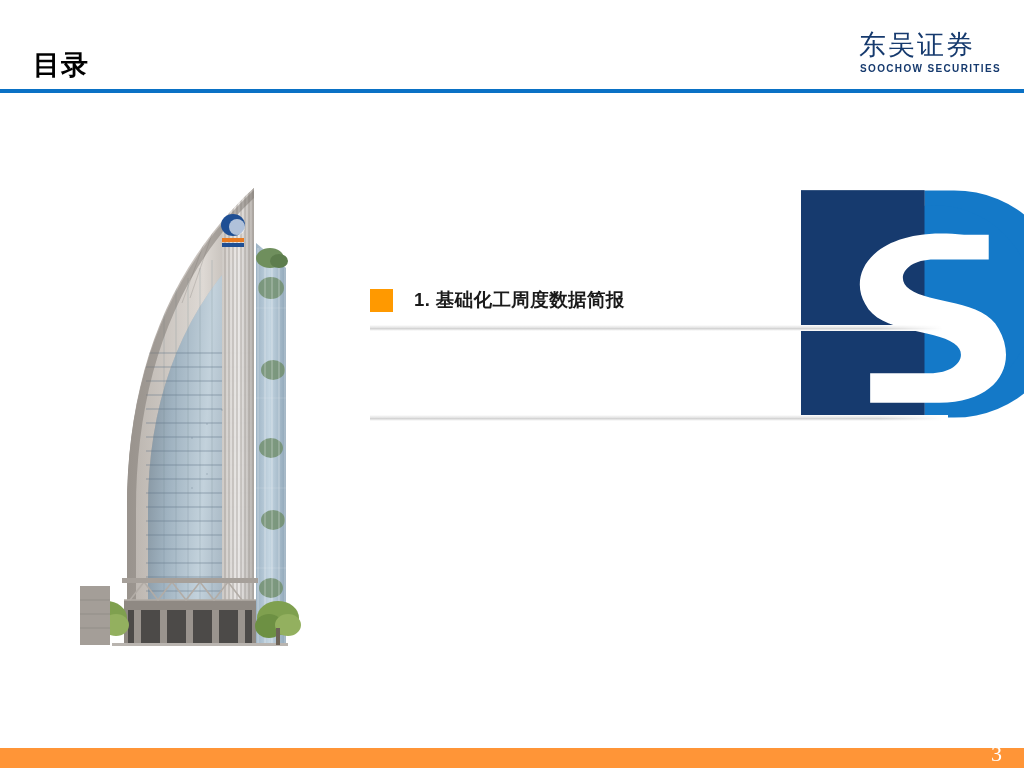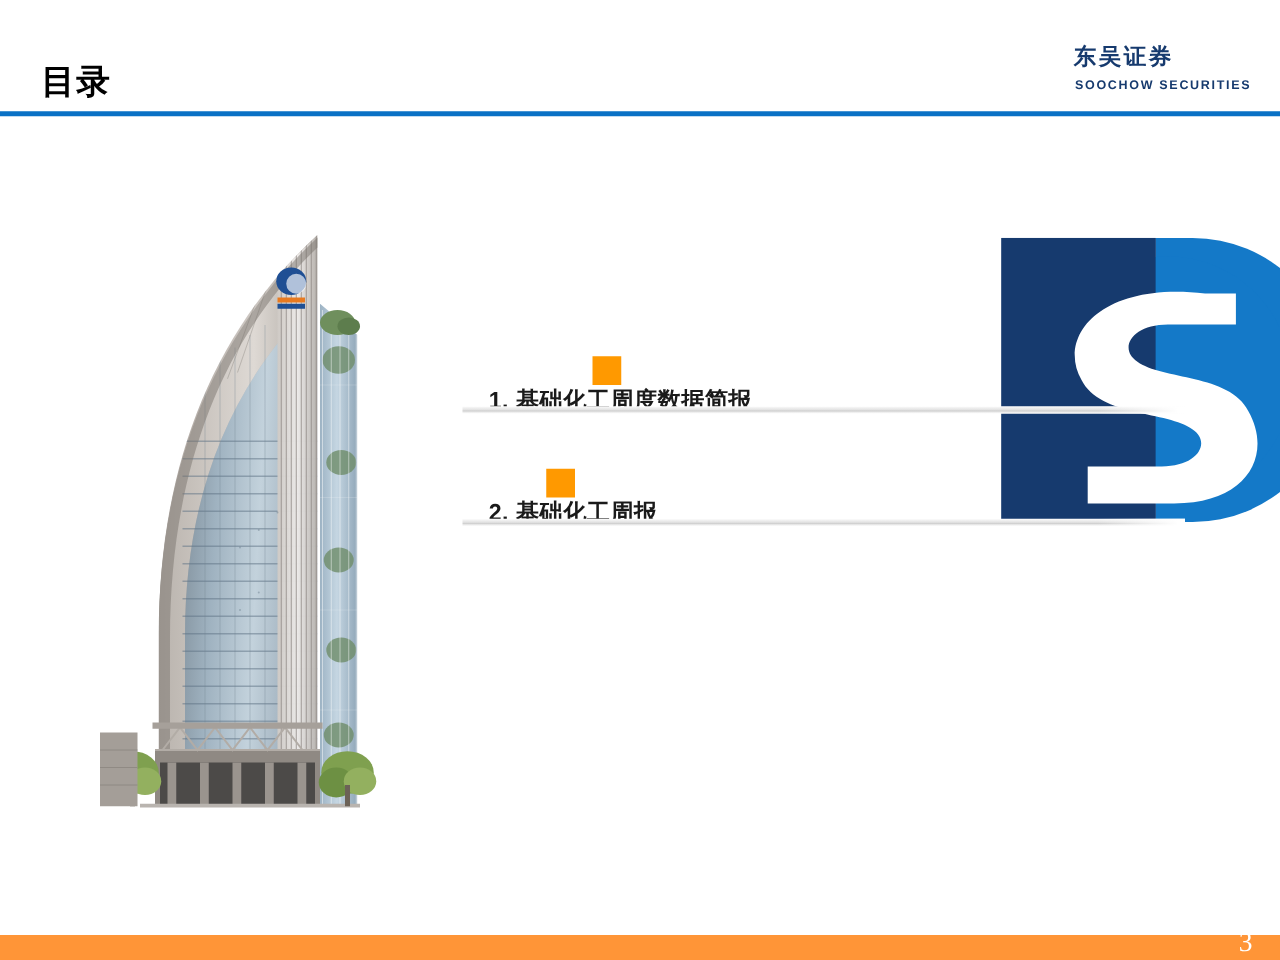--- a/index.html
+++ b/index.html
@@ -56,22 +56,22 @@
     position: absolute;
     left: 0;
     top: 2px;
     width: 50px;
     height: 46px;
   }
   .logo-text-cn {
     position: absolute;
     left: 58px;
     top: 0px;
-    font-size: 18px;
-    font-weight: bold;
+    font-size: 27px;
+    font-weight: normal;
     letter-spacing: 2px;
     line-height: 32px;
     color: #163a6e;
     white-space: nowrap;
   }
   .logo-text-en {
     position: absolute;
     left: 59px;
     top: 33px;
     font-size: 10px;
@@ -104,21 +104,20 @@
     position: relative;
     height: 90px;
   }
   .toc-row {
     position: absolute;
     left: 0;
     top: 0;
     height: 30px;
     display: flex;
     align-items: center;
-    flex-direction: column;
   }
   .toc-bullet {
     width: 23px;
     height: 23px;
     background: #FF9900;
     flex: 0 0 auto;
   }
   .toc-label {
     margin-left: 21px;
     font-size: 18.5px;
@@ -385,24 +384,20 @@
 
   <div class="toc-item">
     <div class="toc-row">
       <span class="toc-bullet"></span>
       <span class="toc-label">1. 基础化工周度数据简报</span>
     </div>
     <div class="toc-divider"></div>
   </div>
 
   <div class="toc-item">
-    <div class="toc-row">
-      <span class="toc-bullet"></span>
-      <span class="toc-label">2. 基础化工周报</span>
-    </div>
     <div class="toc-divider"></div>
   </div>
 
 
 </div>
 
 <div class="footer-bar"></div>
 <div class="page-number">3</div>
 
 </body></html>

